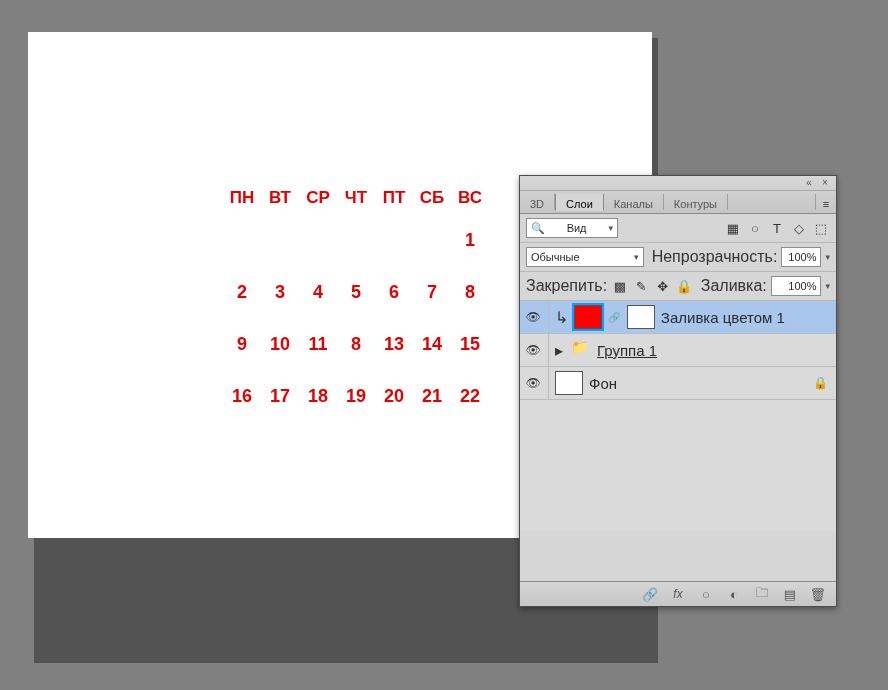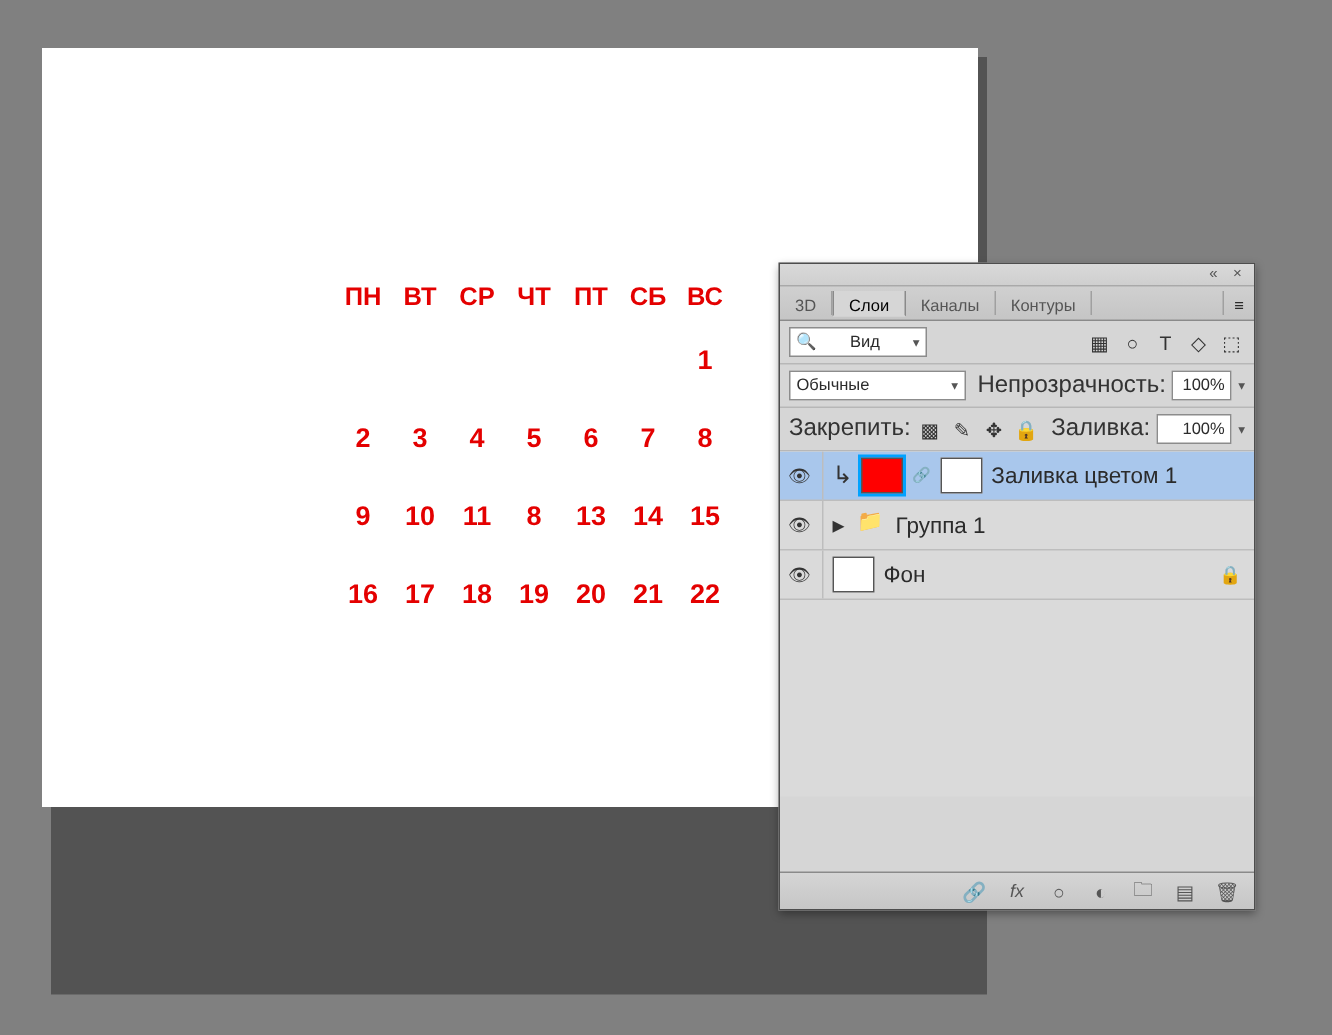--- a/index.html
+++ b/index.html
@@ -115,21 +115,21 @@
   }
   .vbar{width:1px;height:32px;background:#bdbdbd;}
   .thumb{
     width:26px;height:22px;border:1px solid #555;background:#fff;
     position:relative;
   }
   .thumb.red{background:#ff0000;outline:2px solid #00a2ff;outline-offset:0;}
   .thumb.folder{border:none;background:none;width:22px;text-align:center;font-size:14px;color:#777;}
   .link-ic{font-size:10px;color:#333;}
   .lname{font-size:15px;}
-  .lname.u{}
+  .lname.u{text-decoration:underline;}
   .lock-r{margin-left:auto;font-size:12px;color:#555;padding-right:4px;}
   
   .footer{
     position:absolute;bottom:0;left:0;right:0;
     height:24px;
     background:linear-gradient(#d5d5d5,#c6c6c6);
     border-top:1px solid #8a8a8a;
     display:flex;align-items:center;justify-content:flex-end;
     gap:12px;padding:0 10px;
     font-size:13px;color:#555;

